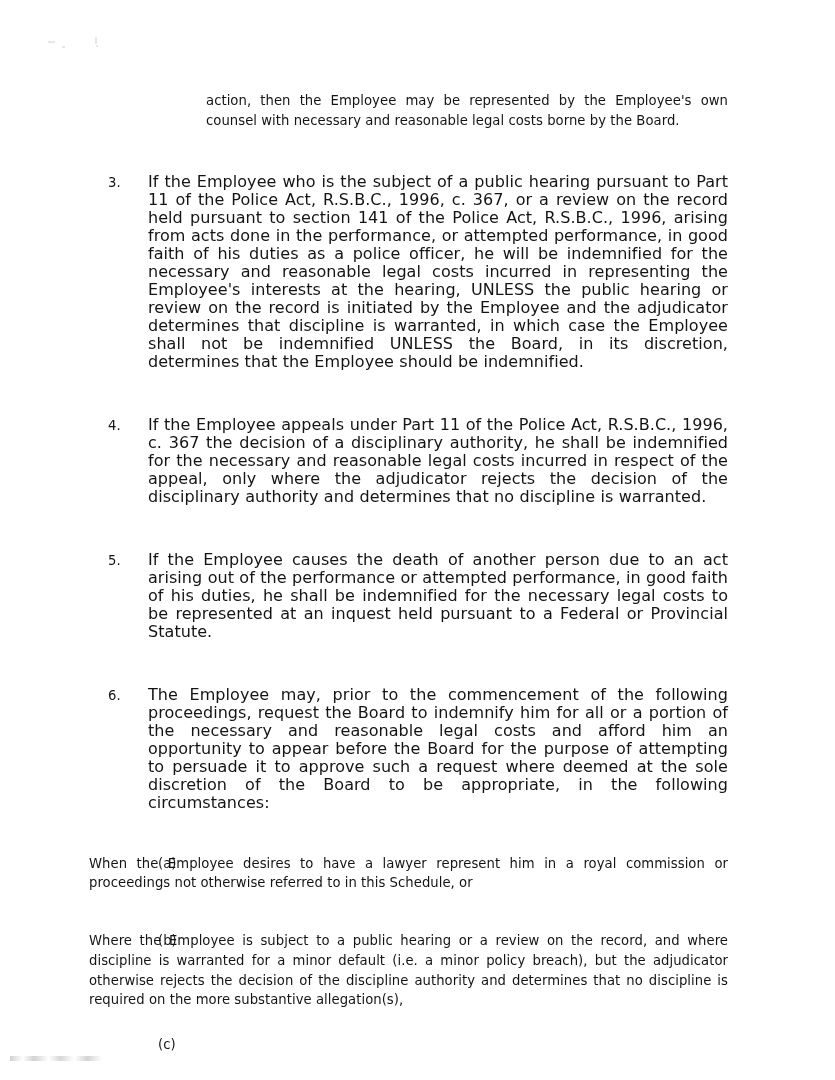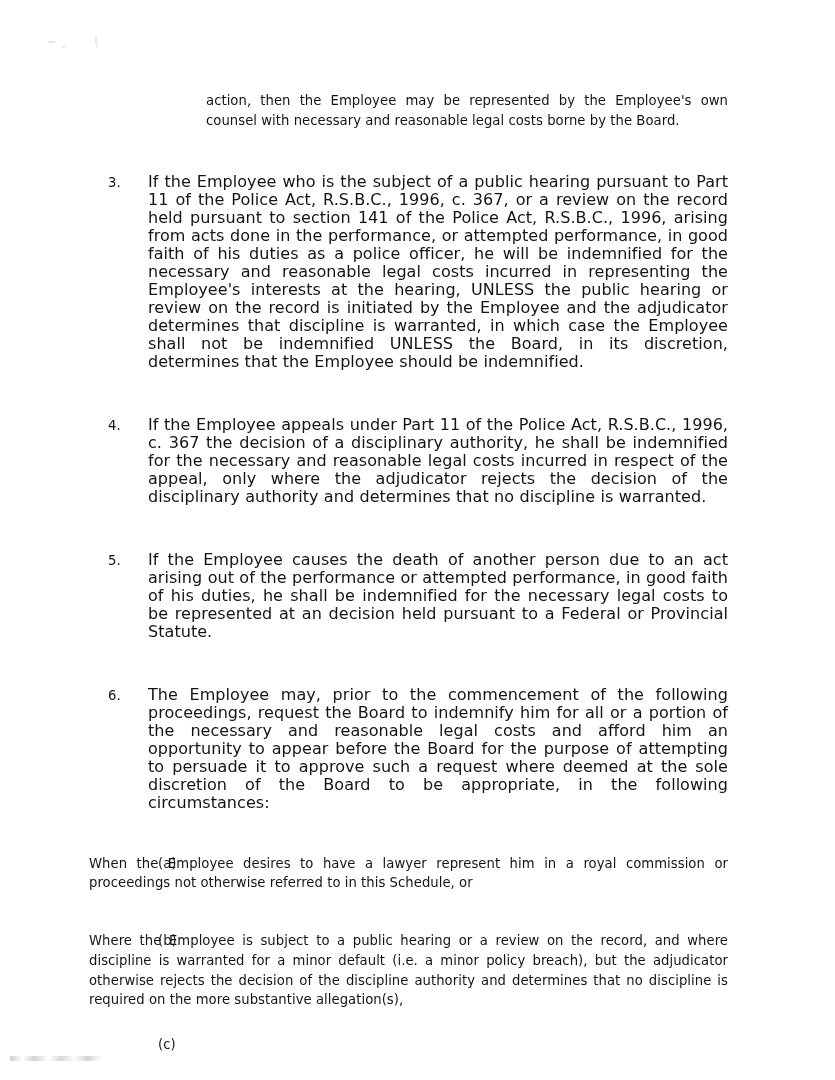--- a/index.html
+++ b/index.html
@@ -146,21 +146,21 @@
 
     <div class="clause">
       <span class="clause-num">4.</span>
       <p class="clause-text">If the Employee appeals under Part 11 of the Police Act, R.S.B.C., 1996, c. 367 the decision of a disciplinary authority, he shall be indemnified for the necessary and reasonable legal costs incurred in respect of the appeal, only where the adjudicator rejects the decision of the disciplinary authority and determines that no discipline is warranted.</p>
     </div>
 
     <div class="gap-block"></div>
 
     <div class="clause">
       <span class="clause-num">5.</span>
-      <p class="clause-text">If the Employee causes the death of another person due to an act arising out of the performance or attempted performance, in good faith of his duties, he shall be indemnified for the necessary legal costs to be represented at an decision held pursuant to a Federal or Provincial Statute.</p>
+      <p class="clause-text">If the Employee causes the death of another person due to an act arising out of the performance or attempted performance, in good faith of his duties, he shall be indemnified for the necessary legal costs to be represented at an inquest held pursuant to a Federal or Provincial Statute.</p>
     </div>
 
     <div class="gap-block"></div>
 
     <div class="clause">
       <span class="clause-num">6.</span>
       <p class="clause-text">The Employee may, prior to the commencement of the following proceedings, request the Board to indemnify him for all or a portion of the necessary and reasonable legal costs and afford him an opportunity to appear before the Board for the purpose of attempting to persuade it to approve such a request where deemed at the sole discretion of the Board to be appropriate, in the following circumstances:</p>
     </div>
 
     <div class="gap-subsec"></div>

